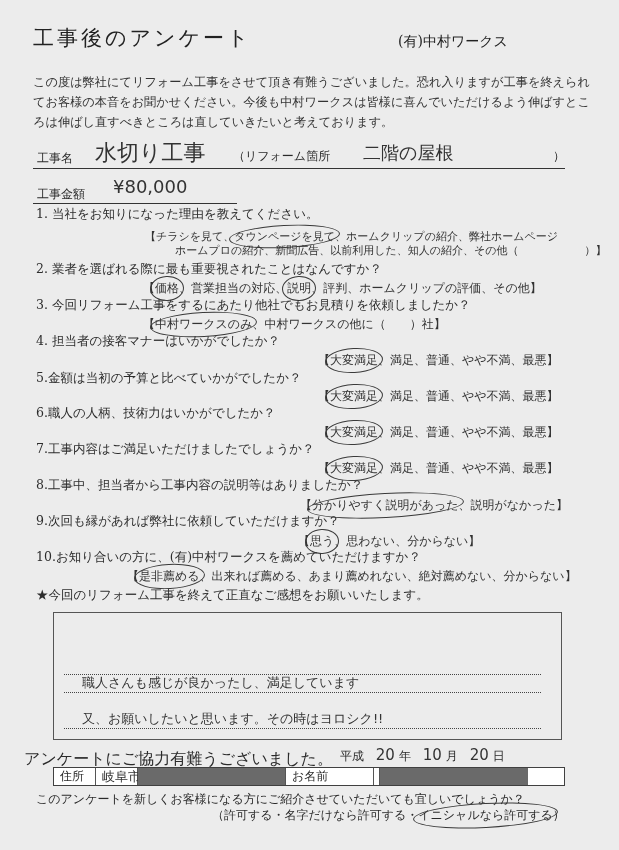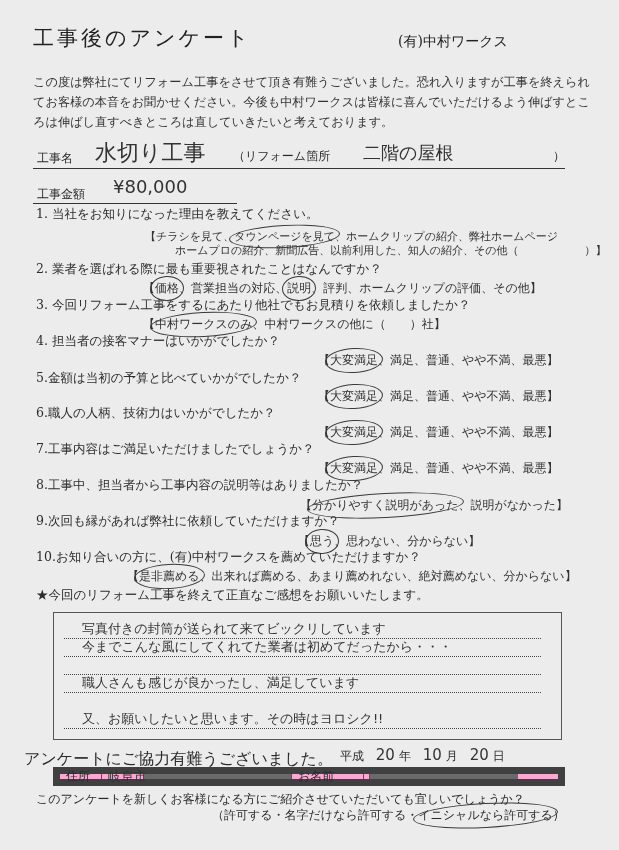--- a/index.html
+++ b/index.html
@@ -26,22 +26,22 @@
   .comment-box {
     left: 53px; top: 612px; width: 509px; height: 128px;
     border: 1px solid #555; box-sizing: border-box;
   }
   .c-line {
     position: absolute; left: 10px; right: 20px; height: 18px;
     border-bottom: 1px dotted #444;
     font-size: 13px; line-height: 16px; padding-left: 18px; box-sizing: border-box;
   }
   .info-table {
-    left: 53px; top: 767px; width: 512px; height: 19px; border: 7px solid #404040;
-    box-sizing: border-box; display: flex; font-size: 12px; background: #f9a8d4;
+    left: 53px; top: 767px; width: 512px; height: 19px; border: 1px solid #404040;
+    box-sizing: border-box; display: flex; font-size: 12px; background: #ffffff;
   }
   .cell { border-right: 1px solid #555; box-sizing: border-box; height: 100%; display: flex; align-items: center; padding-left: 6px; }
   .redact { background: #6a6a6a; height: 100%; }
 </style>
 </head>
 <body>
 
 <div class="abs title">工事後のアンケート</div>
 <div class="abs company">(有)中村ワークス</div>
 
@@ -107,40 +107,38 @@
 </div>
 
 <div class="abs q" style="left:36px; top:549px;">10.お知り合いの方に、(有)中村ワークスを薦めていただけますか？</div>
 <div class="abs opt" style="left:127px; top:568px;">
   <span>【</span><span class="circ">是非薦める</span><span>、出来れば薦める、あまり薦めれない、絶対薦めない、分からない】</span>
 </div>
 
 <div class="abs q" style="left:36px; top:587px;">★今回のリフォーム工事を終えて正直なご感想をお願いいたします。</div>
 
 <div class="abs comment-box">
-  <div class="c-line hand" style="top:8px;">写真付きの封筒が送られて来てビックリしています</div>
-  <div class="c-line hand" style="top:26px;">今までこんな風にしてくれてた業者は初めてだったから・・・</div>
   <div class="c-line hand" style="top:44px;"></div>
   <div class="c-line hand" style="top:62px;">職人さんも感じが良かったし、満足しています</div>
   <div class="c-line hand" style="top:98px;">又、お願いしたいと思います。その時はヨロシク!!</div>
 </div>
 
 <div class="abs" style="left:24px; top:749px; font-size:16px;">アンケートにご協力有難うございました。</div>
 <div class="abs" style="left:340px; top:746px; font-size:12px;">
   <span>平成</span>
   <span class="hand" style="font-size:15px; margin:0 4px 0 8px;">20</span><span>年</span>
   <span class="hand" style="font-size:15px; margin:13px 4px 0 8px;">10</span><span>月</span>
   <span class="hand" style="font-size:15px; margin:0 4px 0 8px;">20</span><span>日</span>
 </div>
 
 <div class="abs info-table">
   <div class="cell" style="width:42px;">住所</div>
   <div class="cell hand" style="width:42px; font-size:13px;">岐阜市</div>
   <div class="redact" style="width:147px; border-right:1px solid #555;"></div>
-  <div class="cell" style="width:72px;">お名前</div>
+  <div class="cell" style="width:88px;">お名前</div>
   <div class="cell" style="width:6px; padding:0;"></div>
   <div class="redact" style="width:148px;"></div>
 </div>
 
 <div class="abs" style="left:36px; top:791px; font-size:12px;">このアンケートを新しくお客様になる方にご紹介させていただいても宜しいでしょうか？</div>
 <div class="abs" style="left:212px; top:807px; font-size:12px;">
   <span>（許可する・名字だけなら許可する・</span><span class="circ">イニシャルなら許可する</span><span>）</span>
 </div>
 
 </body></html>

